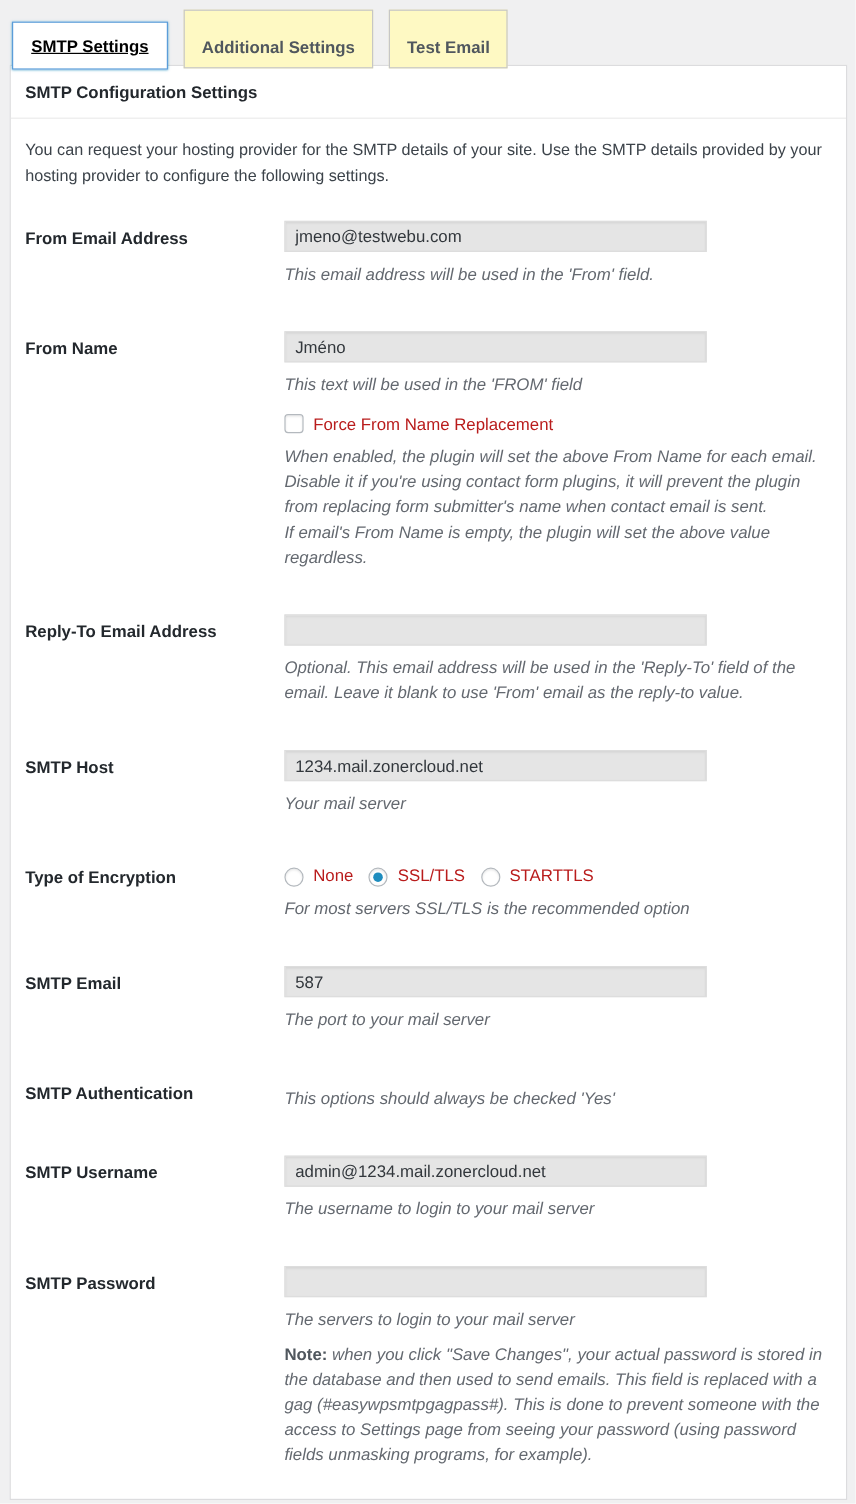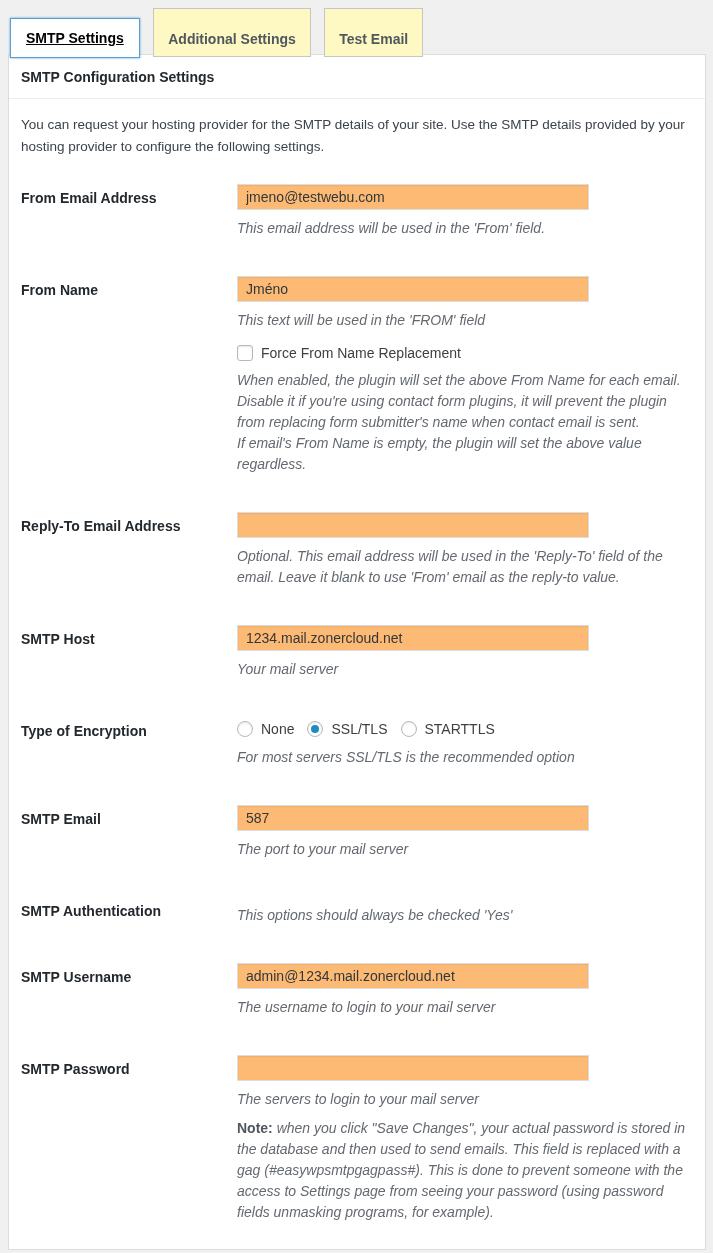--- a/index.html
+++ b/index.html
@@ -75,21 +75,21 @@
     line-height: 1.3;
   }
   .form-field { flex: 1; max-width: 458px; }
   input.text {
     width: 352px;
     height: 26px;
     padding: 2px 8px;
     font-size: 14px;
     font-family: "Liberation Sans", "DejaVu Sans", sans-serif;
     color: #32373c;
-    background: #fdba74;
+    background: #e5e5e5;
     border: 1px solid #ddd;
     box-shadow: inset 0 1px 2px rgba(0,0,0,.07);
     outline: none;
   }
   .desc {
     font-style: italic;
     color: #646970;
     font-size: 14px;
     line-height: 1.5;
     margin: 8px 0 0;
@@ -114,22 +114,22 @@
   input[type="checkbox"] { border-radius: 3px; }
   input[type="radio"] { border-radius: 50%; display: inline-block; }
   input[type="radio"]:checked::before {
     content: "";
     position: absolute;
     left: 3px; top: 3px;
     width: 8px; height: 8px;
     border-radius: 50%;
     background: #1e8cbe;
   }
-  .check-label, .radio-label { font-size: 14px; color: #404040; line-height: 1.3; }
-  .radio-group { display: flex; align-items: center; padding-top: 3px; }
+  .check-label, .radio-label { font-size: 14px; color: #b91c1c; line-height: 1.3; }
+  .radio-group { display: flex; align-items: flex-end; padding-top: 3px; }
   .radio-group .radio-label { margin-right: 13px; }
 </style>
 </head>
 <body>
 
 <div class="wrap">
 
   <div class="nav-tabs">
     <span class="nav-tab active">SMTP Settings</span>
     <span class="nav-tab">Additional Settings</span>

